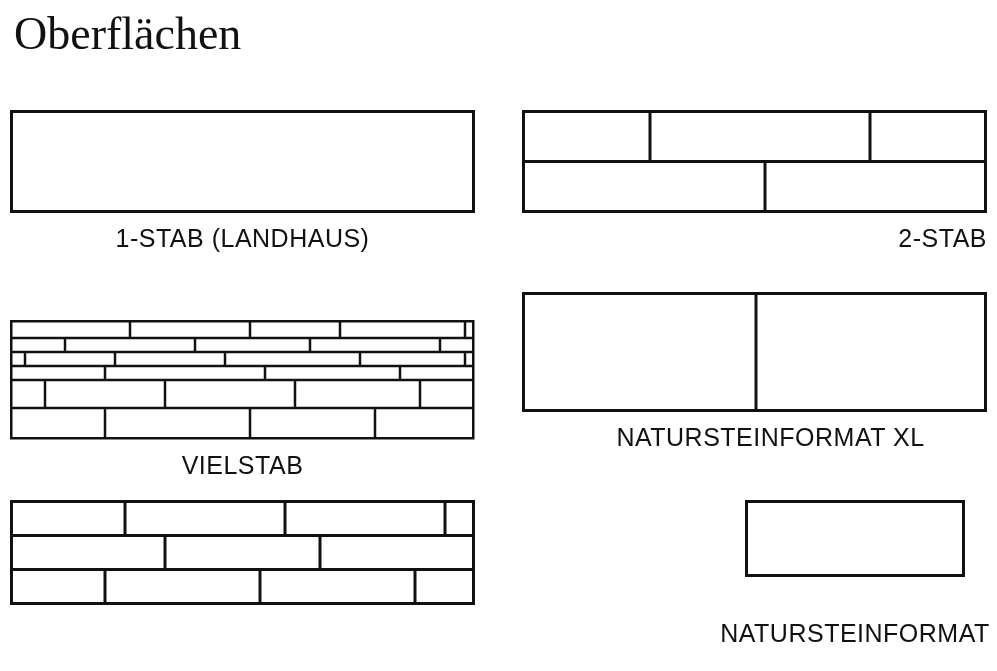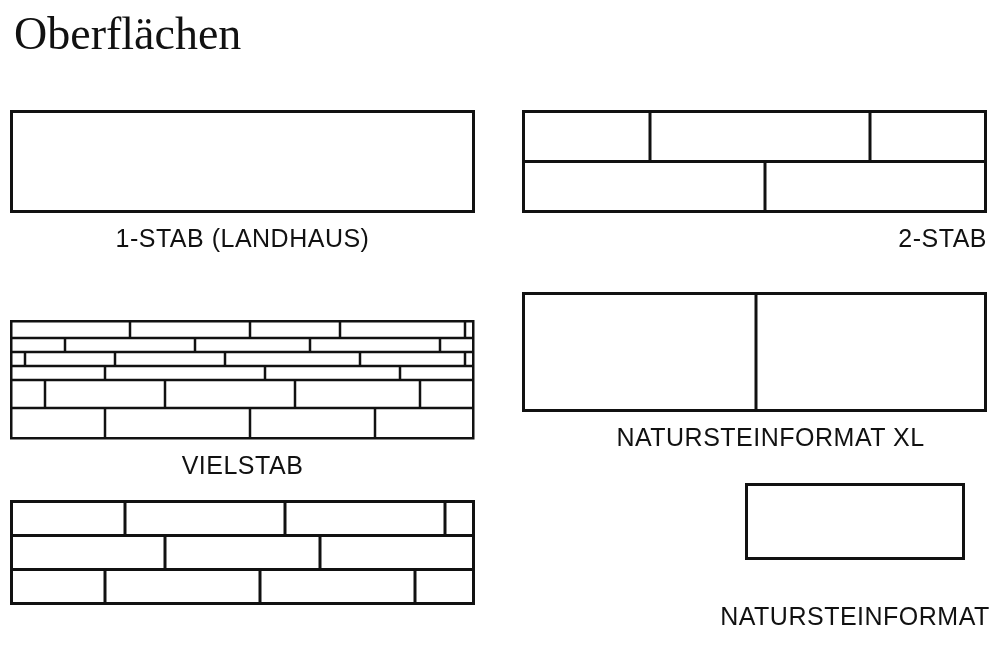--- a/index.html
+++ b/index.html
@@ -154,21 +154,21 @@
         <line x1="310" y1="35.5" x2="310" y2="69.5"></line>
 
         <line x1="95" y1="69.5" x2="95" y2="103.5"></line>
         <line x1="250" y1="69.5" x2="250" y2="103.5"></line>
         <line x1="405" y1="69.5" x2="405" y2="103.5"></line>
       </g>
     </svg>
   </div>
 </div>
 
-<div class="pattern-cell" style="left:745px; top:483px;">
+<div class="pattern-cell" style="left:745px; top:500px;">
   <div class="pattern-box">
     <svg width="220" height="77" viewBox="0 0 220 77" xmlns="http://www.w3.org/2000/svg">
       <g fill="none" stroke="#111111" stroke-width="3">
         <rect x="1.5" y="1.5" width="217" height="74"></rect>
       </g>
     </svg>
   </div>
   <div class="pattern-label label-center" style="left:-63px; top:118px; width:346px;">NATURSTEINFORMAT</div>
 </div>
 

